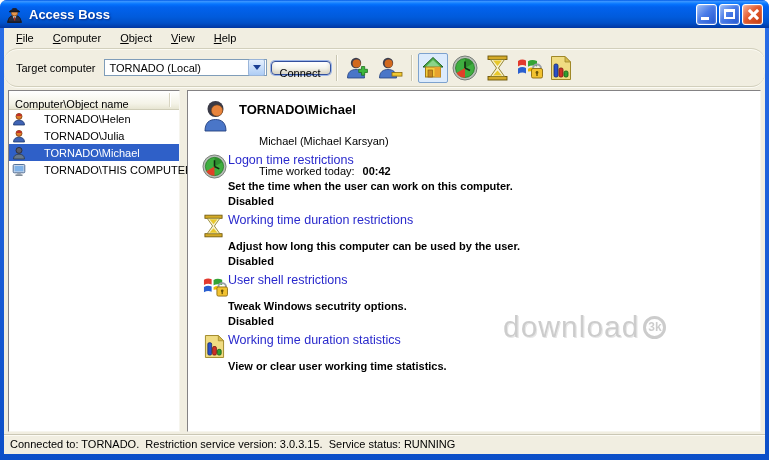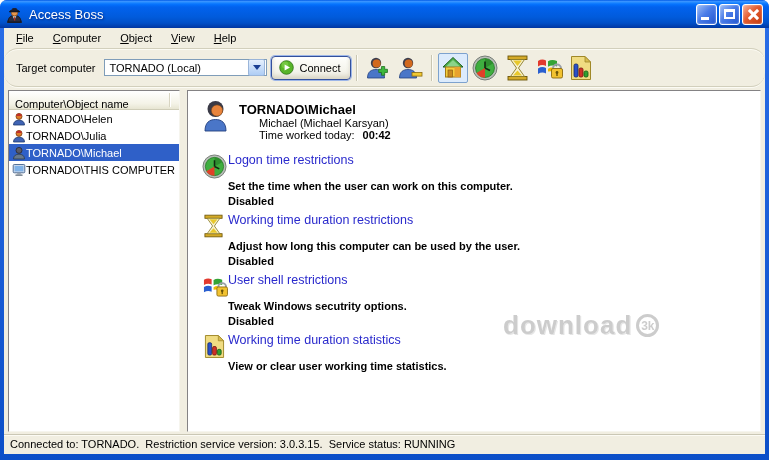--- a/index.html
+++ b/index.html
@@ -4,21 +4,21 @@
 <style>
   * { margin:0; padding:0; box-sizing:border-box; }
   html,body { width:769px; height:460px; overflow:hidden; }
   body { font-family:"Liberation Sans", sans-serif; font-size:11px; color:#000; position:relative; background:#fff; }
 
   
   .win { position:absolute; inset:0; background:linear-gradient(180deg,#2a6ee8,#0c4fc8); border-radius:7px 7px 0 0; }
   .titlebar { position:absolute; top:0; left:0; right:0; height:28px; border-radius:7px 7px 0 0;
     background:linear-gradient(to bottom,#0058e6 0%,#3a93ff 5%,#288eff 8%,#127dff 12%,#036ffc 17%,#0262ee 25%,#015bdc 60%,#0150c8 82%,#013ba8 97%,#0235a0 100%);
     display:flex; align-items:center; padding:0 6px; }
-  .title-text { color:#fff; font-weight:normal; font-size:13px; text-shadow:1px 1px 2px #0a2a80; margin-left:6px; flex:1; }
+  .title-text { color:#fff; font-weight:bold; font-size:13px; text-shadow:1px 1px 2px #0a2a80; margin-left:6px; flex:1; }
   .winbtn { width:21px; height:21px; border:1px solid #fff; border-radius:3px; margin-left:2px;
     background:linear-gradient(135deg,#9dbdf5 0%,#4a7ce8 45%,#2255cf 100%); position:relative; box-shadow:inset 0 0 2px rgba(255,255,255,.6); cursor:default; }
   .winbtn.close { background:linear-gradient(135deg,#f5b09a 0%,#e35b2e 45%,#c23a0e 100%); }
   .glyph-min { position:absolute; left:4px; bottom:4px; width:8px; height:3px; background:#fff; }
   .glyph-max { position:absolute; left:4px; top:4px; width:11px; height:10px; border:2px solid #fff; border-top-width:3px; }
   .glyph-close::before,.glyph-close::after { content:""; position:absolute; left:9px; top:3px; width:3px; height:13px; background:#fff; }
   .glyph-close::before { transform:rotate(45deg);} .glyph-close::after { transform:rotate(-45deg);}
 
   .client { position:absolute; left:4px; right:4px; top:28px; bottom:6px; background:#f1eee1; overflow:hidden; }
 
@@ -31,58 +31,58 @@
   .toolbar { position:absolute; left:0; right:0; top:20px; height:39px;
     border-top:1px solid #d2cfbc; border-bottom:1px solid #d2cfbc;
     box-shadow:inset 0 1px 0 #fcfbf4, 0 1px 0 #fcfbf4;
     display:flex; align-items:center; padding-left:12px;border-radius:14px; }
   .tb-label { margin-right:9px; }
   .combo { width:163px; height:17px; background:#fff; border:1px solid #7f9db9; display:flex; align-items:center; position:relative; }
   .combo-value { flex:1; padding-left:4px; overflow:hidden; white-space:nowrap; }
   .combo-btn { width:17px; height:17px; margin:1px; border:1px solid #9ab5d9; border-radius:2px;
     background:linear-gradient(#e6f0fd,#aecdf5); display:flex; align-items:center; justify-content:center; }
   .combo-arrow { width:0; height:0; border-left:4px solid transparent; border-right:4px solid transparent; border-top:5px solid #1b3f93; }
-  .connect-btn { margin-left:4px; height:24px; padding:0 10px 0 7px; display:flex; align-items:center; gap:5px;
+  .connect-btn { margin-left:4px; height:14px; padding:0 10px 0 7px; display:flex; align-items:center; gap:5px;
     border:1px solid #33509c; border-radius:4px; box-shadow:0 0 0 1px #9db6e8, inset 0 -3px 4px #d8d4c4, inset 0 2px 2px #fff;
-    background:linear-gradient(#fefefb,#efeee3); cursor:default; }
+    background:linear-gradient(#fefefb,#efeee3); cursor:default;flex-direction:column; }
   .tb-sep { width:1px; height:26px; background:#c9c6b2; box-shadow:1px 0 0 #fdfcf5; margin:0 5px; }
   .tb-btn { width:30px; height:30px; display:flex; align-items:center; justify-content:center; border:1px solid transparent; border-radius:2px; margin:0 1px; }
   .tb-btn.active { background:#dcebfc; border-color:#7da2ce; }
 
   
   .sidebar { position:absolute; left:4px; top:62px; width:172px; height:342px; background:#fff;
     border:1px solid; border-color:#848284 #f6f5ee #f6f5ee #848284; }
   .list-header { height:19px; background:linear-gradient(#ffffff,#f4f3e7 70%,#e7e5d2); border-bottom:1px solid #cfcdb8;
     padding:7px 0 0 6px; position:relative; cursor:default; }
   .list-header::after { content:""; position:absolute; right:9px; top:2px; bottom:2px; width:1px; background:#d8d5c2; box-shadow:1px 0 0 #fff; }
-  .list-row { height:17px; display:flex; align-items:center; padding-left:3px; gap:0; white-space:nowrap; cursor:default; }
+  .list-row { height:17px; display:flex; align-items:center; padding-left:3px; gap:18px; white-space:nowrap; cursor:default; }
   .list-row svg { flex:0 0 auto; }
   .list-row.selected { background:#2f60c8; color:#fff; }
 
   
   .main { position:absolute; left:183px; top:62px; right:4px; height:342px; background:#fff;
     border:1px solid; border-color:#848284 #f6f5ee #f6f5ee #848284; overflow:hidden; }
   .user-block { display:flex; gap:10px; padding:9px 0 0 14px; height:62px; }
   .user-name { font-size:13px; font-weight:bold; padding-top:2px; }
-  .user-line { margin-top:0;padding-left:20px; }
+  .user-line { margin-top:18px;padding-left:20px; }
   .time-value { font-weight:bold; margin-left:8px; }
   .section { display:flex; gap:0; padding-left:14px; height:60px; }
   .sec-icon { width:26px; padding-top:1px; }
   .sec-title { color:#2929cc; font-size:12.5px; cursor:pointer; width:max-content; }
   .sec-desc { margin-top:13px;font-weight:bold; }
   .sec-status { margin-top:3px; font-weight:bold; }
 
   
   .statusbar { position:absolute; left:0; right:0; bottom:0; height:20px; border-top:1px solid #cac7b5;
     box-shadow:inset 0 1px 0 #fcfbf4; padding:3px 0 0 6px; white-space:pre; }
 
   
   .watermark { position:absolute; display:flex; align-items:center; gap:4px; pointer-events:none; }
   .wm-1 { left:315px; top:219px; opacity:.5; }
-  .wm-text { font-size:26px; font-weight:bold; letter-spacing:1px; color:#9a9a9a;
+  .wm-text { font-size:30px; font-weight:normal; letter-spacing:1px; color:#9a9a9a;
     text-shadow:0 0 1px #fff, 1px 1px 0 #c8c8c8; }
   .wm-badge { width:23px; height:23px; border:3px solid #9a9a9a; border-radius:50%; color:#9a9a9a;
     font-weight:bold; font-size:12px; display:flex; align-items:center; justify-content:center; }
 </style>
 </head>
 <body>
 
 <div class="win">
 
   <div class="titlebar">

